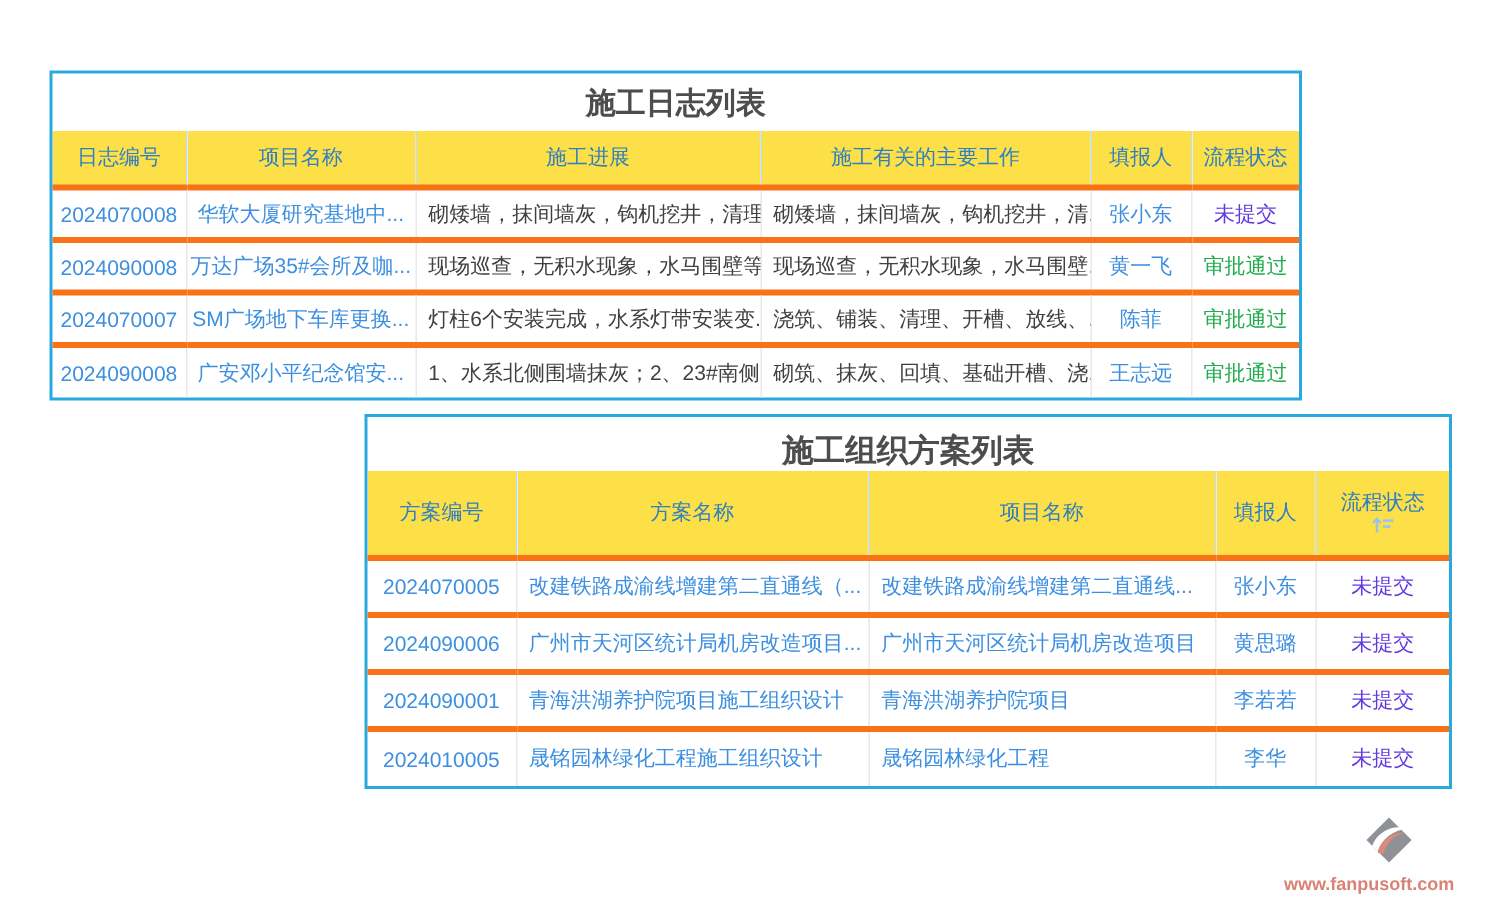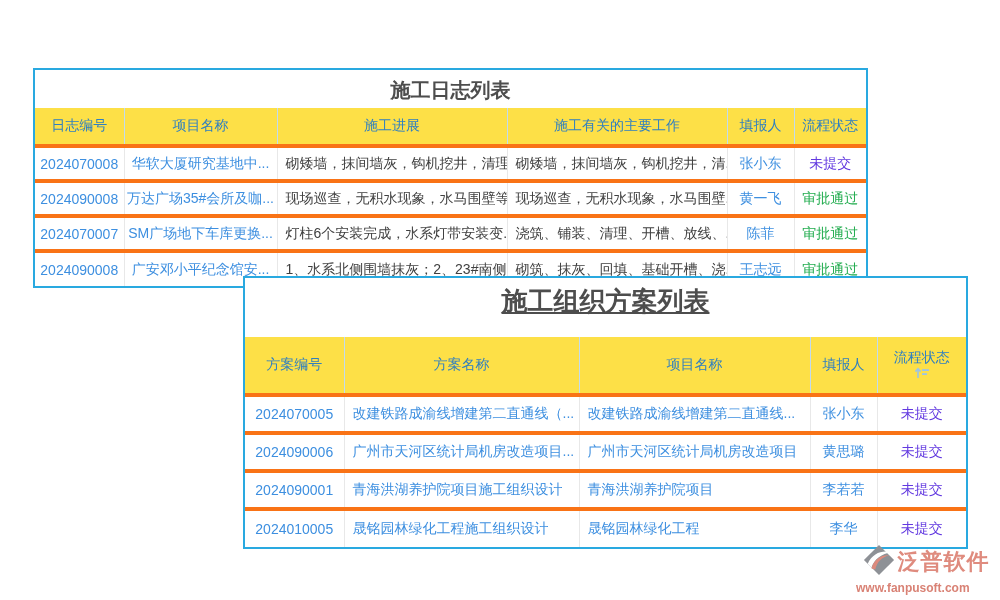--- a/index.html
+++ b/index.html
@@ -1,23 +1,23 @@
 <!DOCTYPE html>
 <html><head>
 <meta charset="utf-8">
 <style>
   html,body{margin:0;padding:0;background:#fff;}
   .canvas{position:relative;width:1000px;height:600px;background:#ffffff;overflow:hidden;
           font-family:"Liberation Sans","DejaVu Sans",sans-serif;}
   .card{position:absolute;border:2px solid #29a9e0;background:#ffffff;box-sizing:border-box;}
-  .t1{left:33px;top:68px;width:835px;}
+  .t1{left:33px;top:47px;width:835px;}
   .t2{left:243px;top:276px;width:725px;}
   .card-title{text-align:center;font-weight:bold;color:#4d4d4d;}
   .t1 .card-title{height:38px;line-height:40px;font-size:20px;}
-  .t2 .card-title{height:59px;line-height:46px;font-size:26px;text-decoration:underline;}
+  .t2 .card-title{height:36px;line-height:46px;font-size:21px;}
   table{width:100%;border-collapse:collapse;table-layout:fixed;}
   th{background:#fde047;color:#2f7fc1;font-weight:normal;font-size:14px;
      border-left:1px solid #c2dbee;text-align:center;padding:0 2px;overflow:hidden;white-space:nowrap;}
   .t1 th{height:36px;}
   .t2 th{height:56px;}
   td{font-size:14px;border-top:4px solid #f97316;border-left:1px solid #e8e8e8;
      white-space:nowrap;overflow:hidden;color:#404040;box-sizing:border-box;}
   .t1 td{height:35px;}
   .t2 td{height:38px;margin-top:28px;}
   th:first-child,td:first-child{border-left:none;}
@@ -160,18 +160,17 @@
 
   <div class="brand">
     <div class="brand-row">
       <span>
         <svg width="32" height="32" viewBox="0 0 34 34">
           <path d="M17 1 L33 17 L17 33 L1 17 Z" fill="#8e9196"></path>
           <path d="M5 21 C10 9 22 6 30 9 C20 10 12 16 9 25 Z" fill="#ffffff"></path>
           <path d="M9 26 C12 15 21 11 28 12 C20 14 15 19 13 27 Z" fill="#dd8a7d"></path>
         </svg>
       </span>
-      <span class="brand-name">泛普软件</span>
     </div>
     <div class="brand-url">www.fanpusoft.com</div>
   </div>
 
 </div>
 
 </body></html>

